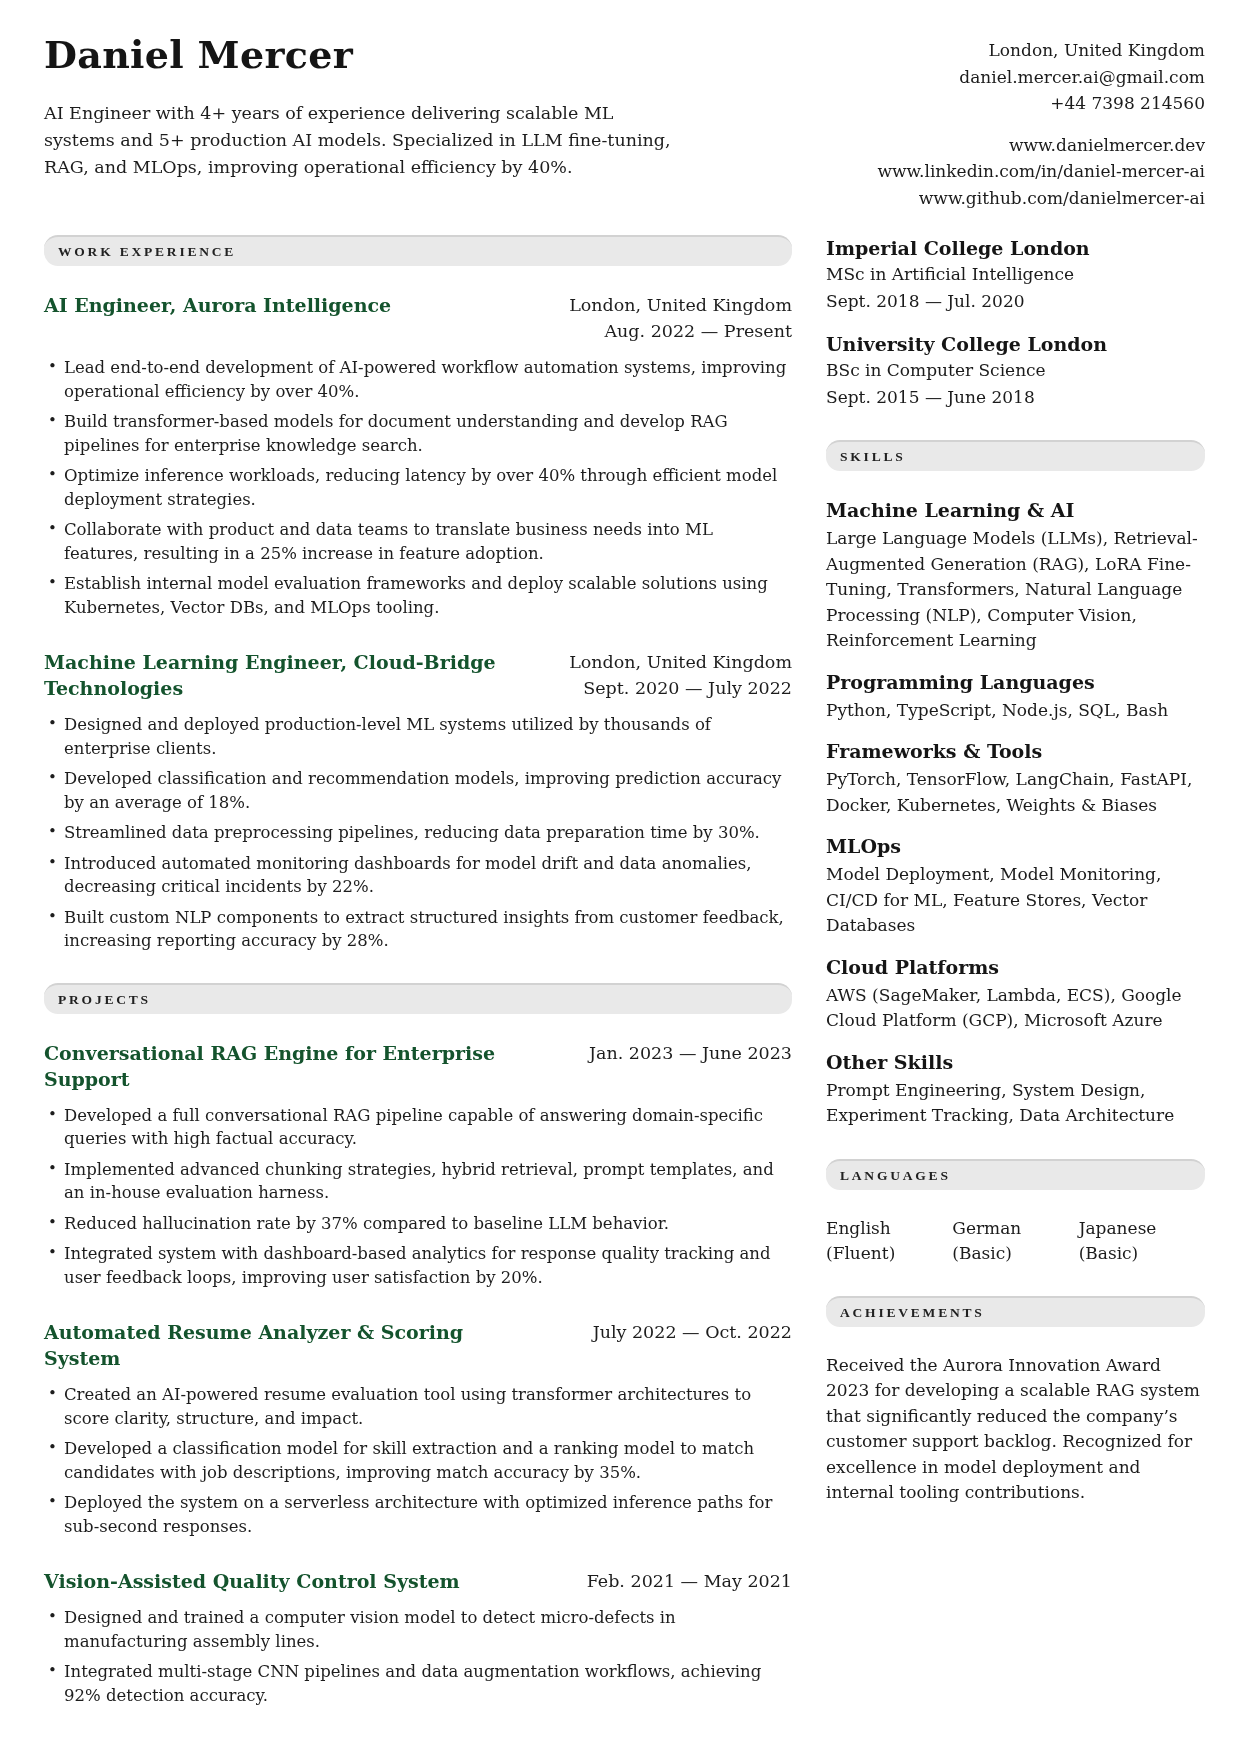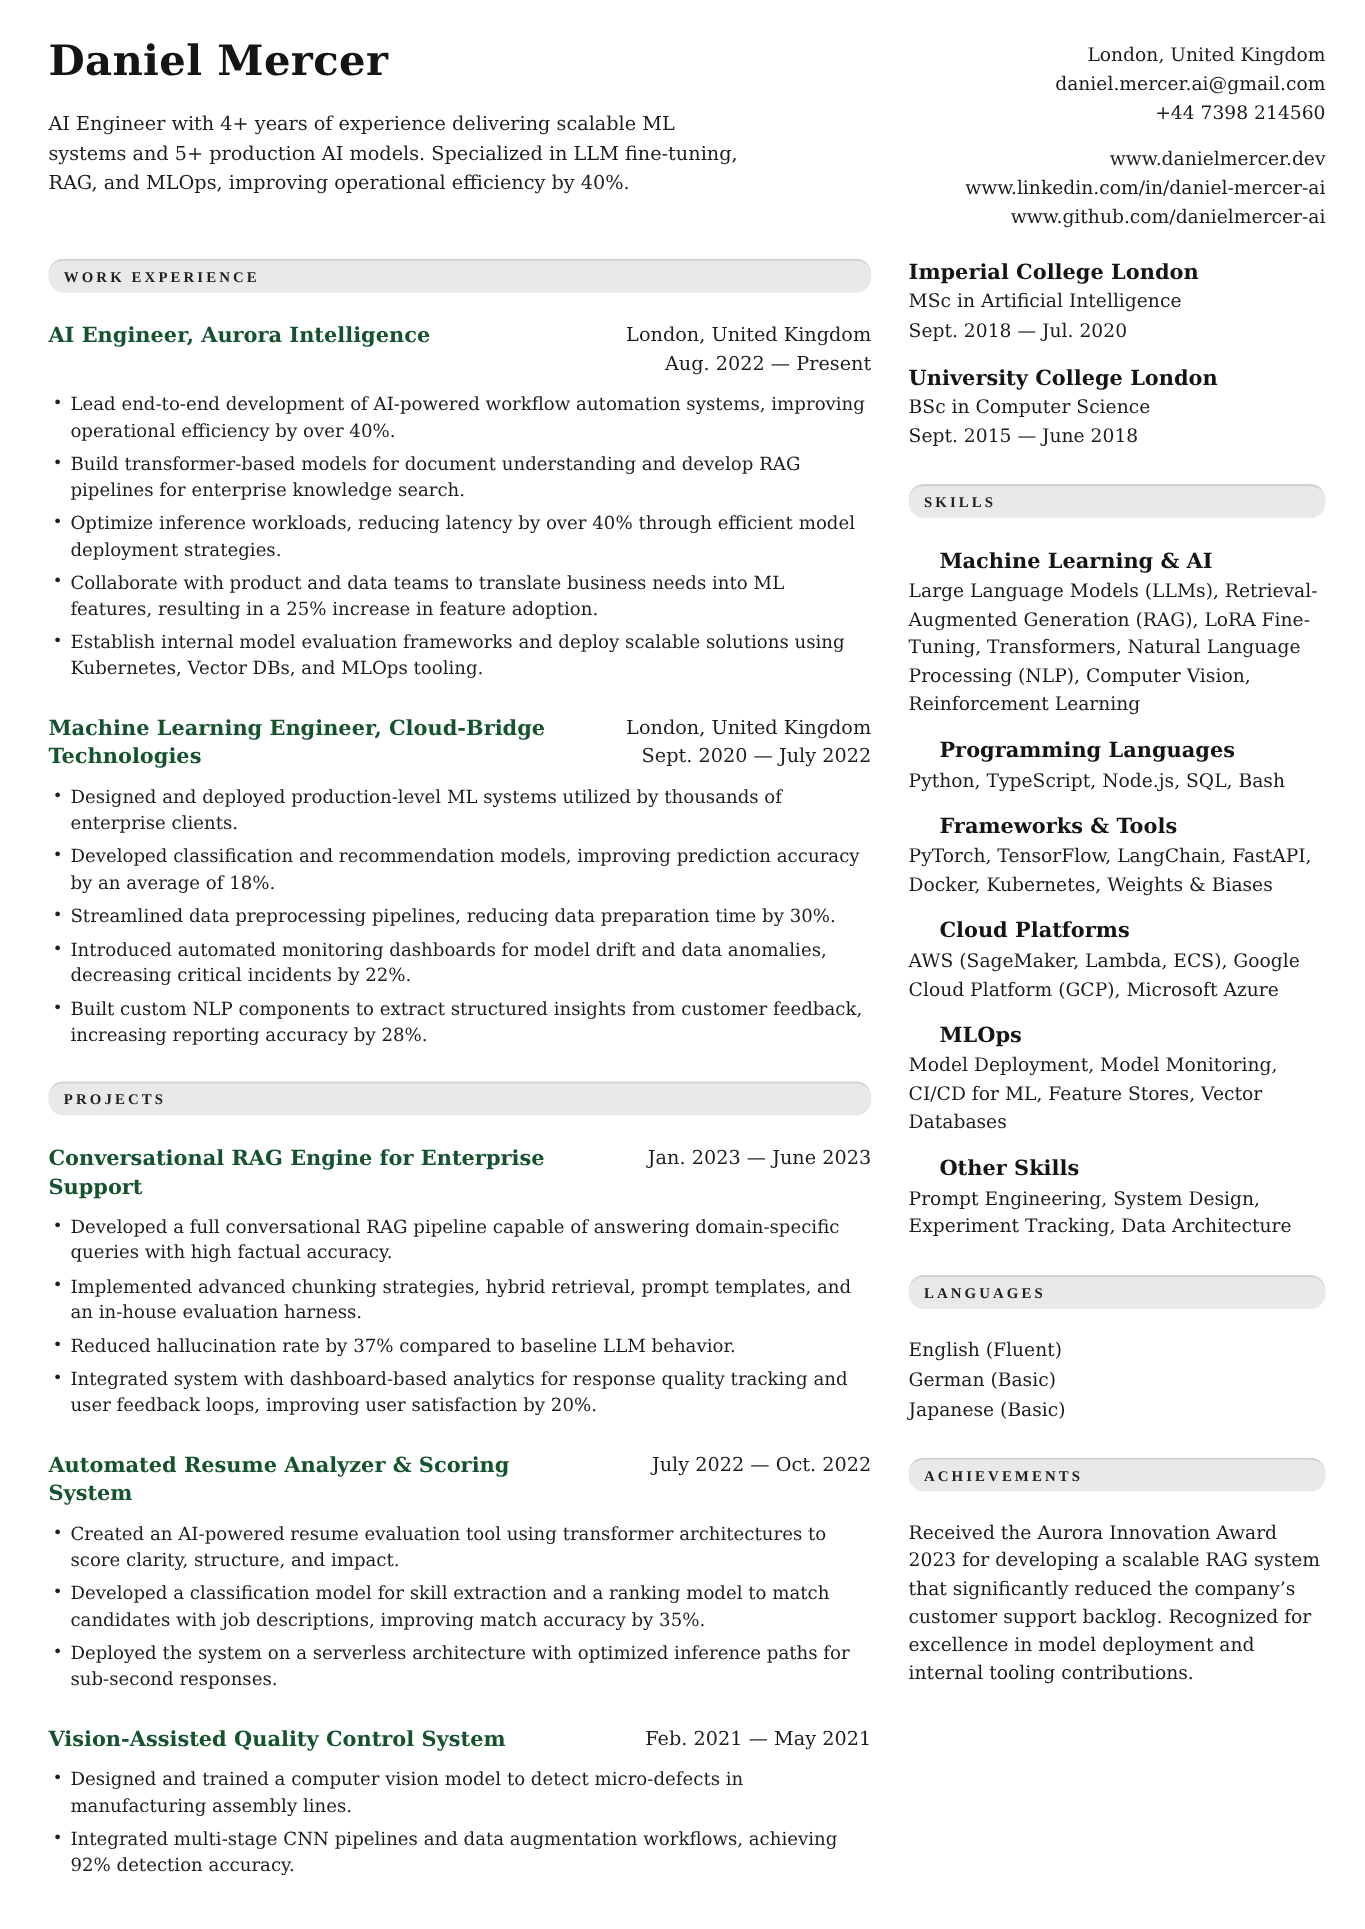--- a/index.html
+++ b/index.html
@@ -50,25 +50,25 @@
   ul.bullets { margin:0; padding:0; list-style:none; font-size:16.5px; line-height:23.5px; color:#1d1d1d; }
   ul.bullets li { position:relative; padding-left:20px; margin-bottom:7px; }
   ul.bullets li:last-child { margin-bottom:0; }
   ul.bullets li::before { content:"•"; position:absolute; left:4px; top:-1px; font-size:15px; }
   
   .edu { margin-bottom:17px; }
   .edu-name { font-size:19px; font-weight:700; line-height:27px; color:#151515; }
   .edu-degree { font-size:17px; line-height:25px; }
   .edu-dates { font-size:17px; line-height:25px; margin-top:2px; }
   .skill-group { margin-bottom:15px; }
-  .skill-title { font-size:19px; font-weight:700; line-height:26px; margin-bottom:3px; color:#151515;margin-left:28px; }
+  .skill-title { font-size:19px; font-weight:700; line-height:26px; margin-bottom:3px; color:#151515; }
   .skill-text { font-size:17px; line-height:25.5px; }
   .lang-grid {
-    display:grid; grid-template-columns:1fr;
-    row-gap:2px; font-size:17px; line-height:25px; margin-top:4px;
+    display:grid; grid-template-columns:1fr 1fr 1fr;
+    row-gap:24px; font-size:17px; line-height:25px; margin-top:4px;
   }
   .achievement { font-size:17px; line-height:25.5px; margin:0; }
 </style>
 </head>
 <body>
 
 <div class="page">
 
   <header class="top">
     <div>
@@ -195,26 +195,26 @@
       </div>
       <div class="skill-group">
         <div class="skill-title">Programming Languages</div>
         <div class="skill-text">Python, TypeScript, Node.js, SQL, Bash</div>
       </div>
       <div class="skill-group">
         <div class="skill-title">Frameworks &amp; Tools</div>
         <div class="skill-text">PyTorch, TensorFlow, LangChain, FastAPI, Docker, Kubernetes, Weights &amp; Biases</div>
       </div>
       <div class="skill-group">
+        <div class="skill-title">MLOps</div>
+        <div class="skill-text">Model Deployment, Model Monitoring, CI/CD for ML, Feature Stores, Vector Databases</div>
+      </div>
+      <div class="skill-group">
         <div class="skill-title">Cloud Platforms</div>
         <div class="skill-text">AWS (SageMaker, Lambda, ECS), Google Cloud Platform (GCP), Microsoft Azure</div>
-      </div>
-      <div class="skill-group">
-        <div class="skill-title">MLOps</div>
-        <div class="skill-text">Model Deployment, Model Monitoring, CI/CD for ML, Feature Stores, Vector Databases</div>
       </div>
       <div class="skill-group">
         <div class="skill-title">Other Skills</div>
         <div class="skill-text">Prompt Engineering, System Design, Experiment Tracking, Data Architecture</div>
       </div>
 
       <div class="section-bar">
         <span>LANGUAGES</span>
       </div>
 

